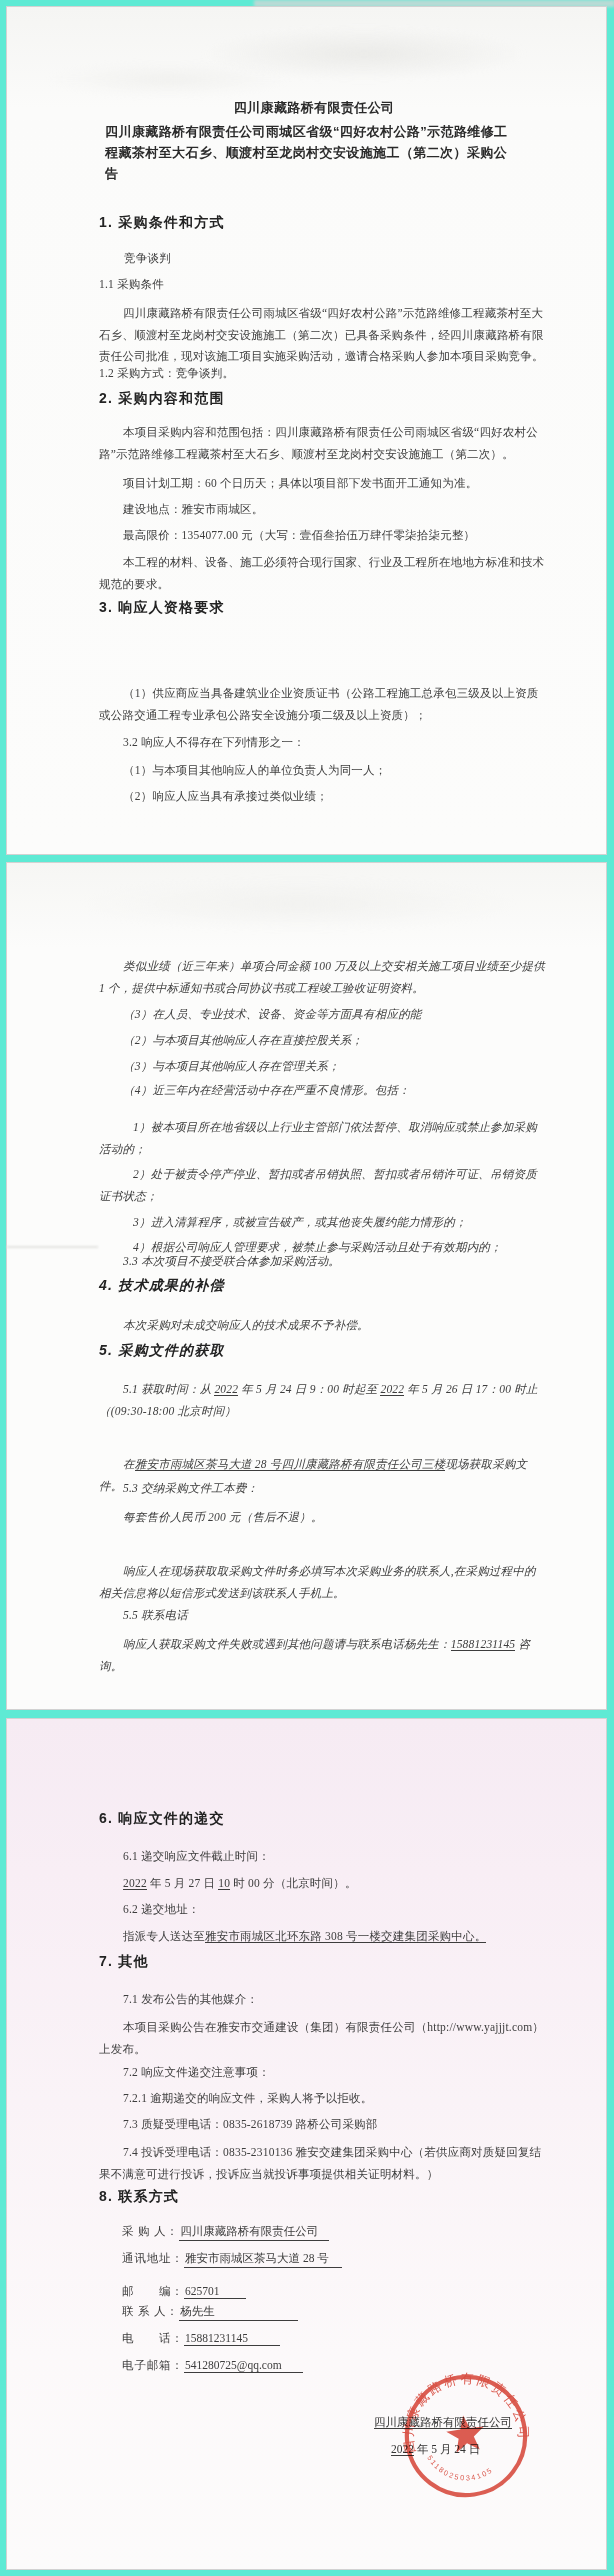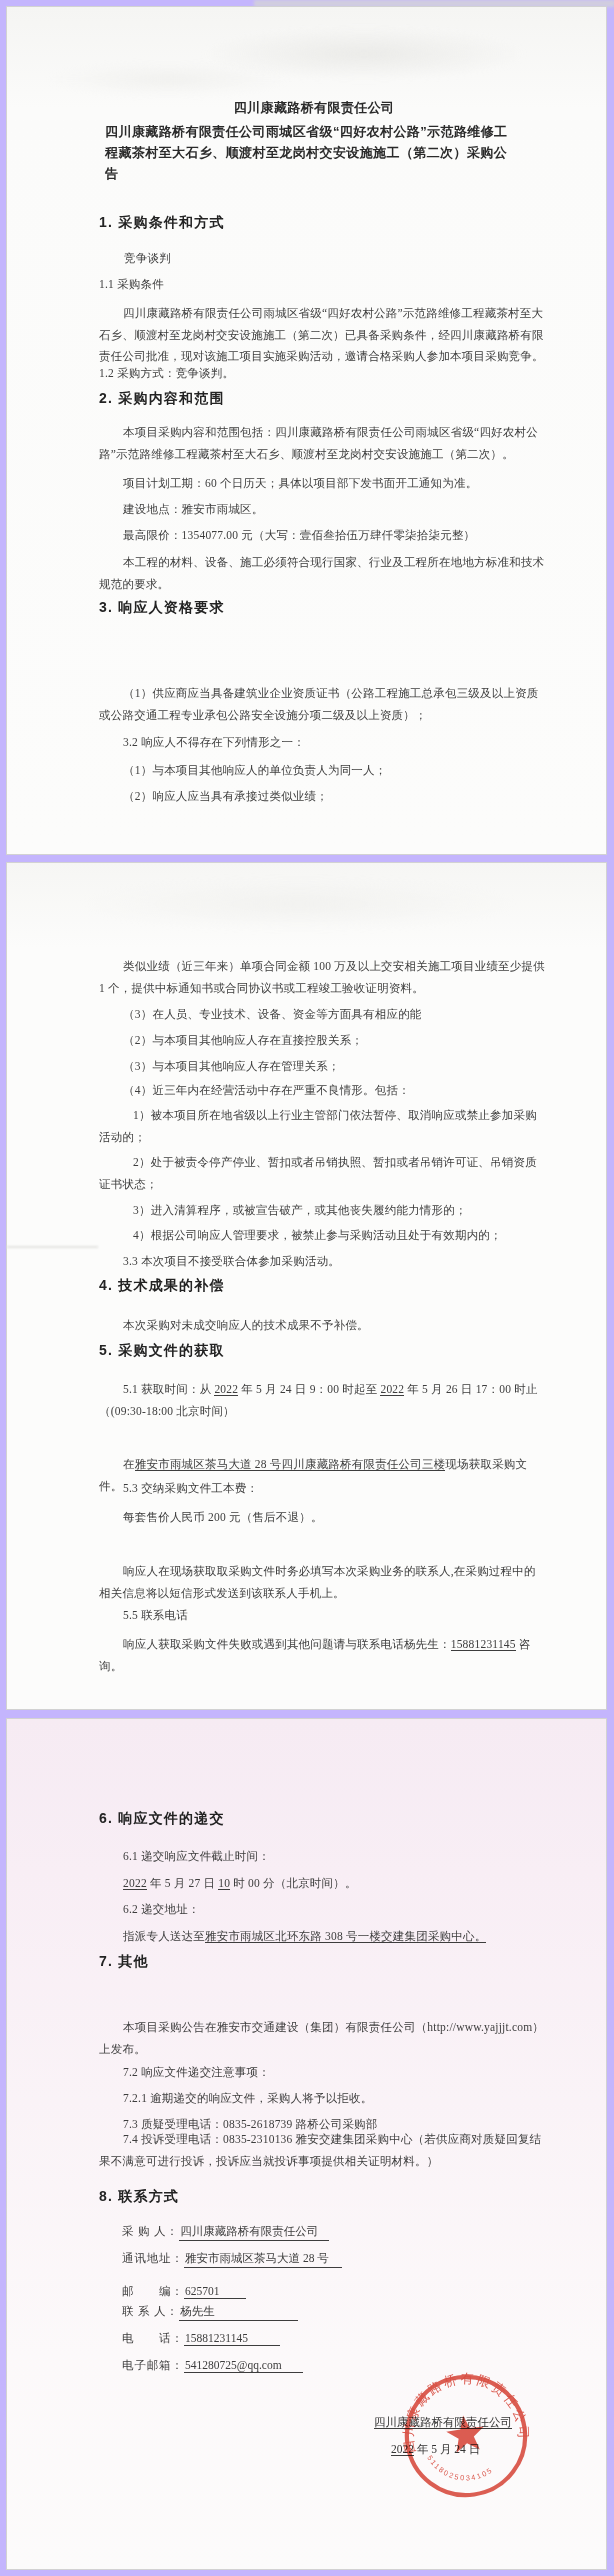--- a/index.html
+++ b/index.html
@@ -1,24 +1,24 @@
 <!DOCTYPE html>
 <html style="font-size:12.3px"><head>
 <meta charset="utf-8">
 <style>
   html,body{margin:0;padding:0;}
   body{background:#ececec;font-family:"Liberation Serif","DejaVu Serif",serif;}
-  #canvas{position:relative;width:615px;height:2576px;background:#c4b5fd;overflow:hidden;}
+  #canvas{position:relative;width:615px;height:2576px;background:#5eead4;overflow:hidden;}
   .page{position:absolute;left:6.1px;width:601px;background:#fbfbfa;border:0.8px solid #d2d2d2;box-sizing:border-box;}
   #page1{top:6.1px;height:849px;background:linear-gradient(180deg,#f5f5f3 0%,#fbfbfa 12%,#fcfcfb 100%);}
-  #page2{top:862px;height:848px;background:linear-gradient(180deg,#f6f6f4 0%,#fcfcfb 10%,#fcfcfb 100%);}
+  #page2{top:862px;height:848px;background:linear-gradient(180deg,#f6f6f4 0%,#fcfcfb 10%,#fcfcfb 100%);font-style:italic;}
   #page3{top:1718px;height:852px;background:linear-gradient(180deg,#f6ebf3 0%,#f8eef5 18%,#faf3f7 45%,#fcf9fa 75%,#fcfbfb 100%);}
   .b{position:absolute;left:92px;width:447px;font-size:11.5px;line-height:21.5px;color:#3d3d3d;letter-spacing:0.2px;}
   .ind{text-indent:24px;}
-  .ind3{text-indent:34px;}
+  .ind3{text-indent:34px;margin-top:12px;}
   .hd{position:absolute;left:92px;font-family:"Liberation Sans","DejaVu Sans",sans-serif;font-weight:700;font-size:14px;color:#232323;letter-spacing:1.2px;white-space:nowrap;}
   .title1{position:absolute;left:92px;width:430px;text-align:center;font-family:"Liberation Sans","DejaVu Sans",sans-serif;font-weight:700;font-size:13px;color:#2a2a2a;letter-spacing:0.4px;}
   .title2{position:absolute;left:98px;width:409px;text-align:left;font-family:"Liberation Sans","DejaVu Sans",sans-serif;font-weight:700;font-size:13px;line-height:21px;color:#2a2a2a;letter-spacing:0.4px;}
   .u{border-bottom:1px solid #3d3d3d;}
   .crow{position:absolute;left:115px;font-size:11.5px;color:#3d3d3d;white-space:nowrap;}
   .crow .lab{letter-spacing:0.8px;}
   .crow .val{display:inline-block;border-bottom:1px solid #3d3d3d;padding:0 3.1px 0.8px 1.5px;}
   .sig{position:absolute;font-size:11.5px;color:#343434;white-space:nowrap;z-index:3;}
   .seal{position:absolute;left:393px;top:650px;width:132px;height:134px;z-index:4;mix-blend-mode:multiply;opacity:.88;transform:rotate(-8deg);}
   .artifact{position:absolute;pointer-events:none;}
@@ -90,25 +90,26 @@
   </div>
 
   <div class="page" id="page3">
     <div class="hd" style="top:91px">6. 响应文件的递交</div>
     <div class="b ind" style="top:127px">6.1 递交响应文件截止时间：</div>
     <div class="b ind" style="top:154px"><span class="u">2022</span><span> 年 5 月 27 日 </span><span class="u">10</span><span> 时 00 分（北京时间）。</span></div>
     <div class="b ind" style="top:180px">6.2 递交地址：</div>
     <div class="b ind" style="top:207px"><span>指派专人送达至</span><span class="u">雅安市雨城区北环东路 308 号一楼交建集团采购中心。</span></div>
 
     <div class="hd" style="top:234px">7. 其他</div>
+    <div class="b ind" style="top:270px">7.1 发布公告的其他媒介：</div>
     <div class="b ind" style="top:298px">本项目采购公告在雅安市交通建设（集团）有限责任公司（http://www.yajjjt.com）上发布。</div>
     <div class="b ind" style="top:343px">7.2 响应文件递交注意事项：</div>
     <div class="b ind" style="top:369px">7.2.1 逾期递交的响应文件，采购人将予以拒收。</div>
     <div class="b ind" style="top:395px">7.3 质疑受理电话：0835-2618739 路桥公司采购部</div>
-    <div class="b ind" style="top:410px">7.4 投诉受理电话：0835-2310136 雅安交建集团采购中心（若供应商对质疑回复结果不满意可进行投诉，投诉应当就投诉事项提供相关证明材料。）</div>
+    <div class="b ind" style="top:423px">7.4 投诉受理电话：0835-2310136 雅安交建集团采购中心（若供应商对质疑回复结果不满意可进行投诉，投诉应当就投诉事项提供相关证明材料。）</div>
 
     <div class="hd" style="top:469px">8. 联系方式</div>
     <div class="crow" style="top:505px"><span class="lab">采 购 人：</span><span class="val" style="min-width:146px">四川康藏路桥有限责任公司</span></div>
     <div class="crow" style="top:532px"><span class="lab">通讯地址：</span><span class="val" style="min-width:154px">雅安市雨城区茶马大道 28 号</span></div>
     <div class="crow" style="top:565px"><span class="lab">邮　　编：</span><span class="val" style="min-width:58px">625701</span></div>
     <div class="crow" style="top:585px"><span class="lab">联 系 人：</span><span class="val" style="min-width:115px">杨先生</span></div>
     <div class="crow" style="top:612px"><span class="lab">电　　话：</span><span class="val" style="min-width:92px">15881231145</span></div>
     <div class="crow" style="top:639px"><span class="lab">电子邮箱：</span><span class="val" style="min-width:115px">541280725@qq.com</span></div>
 
     <div class="sig" style="top:696px;left:367px"><span class="u">四川康藏路桥有限责任公司</span></div>

